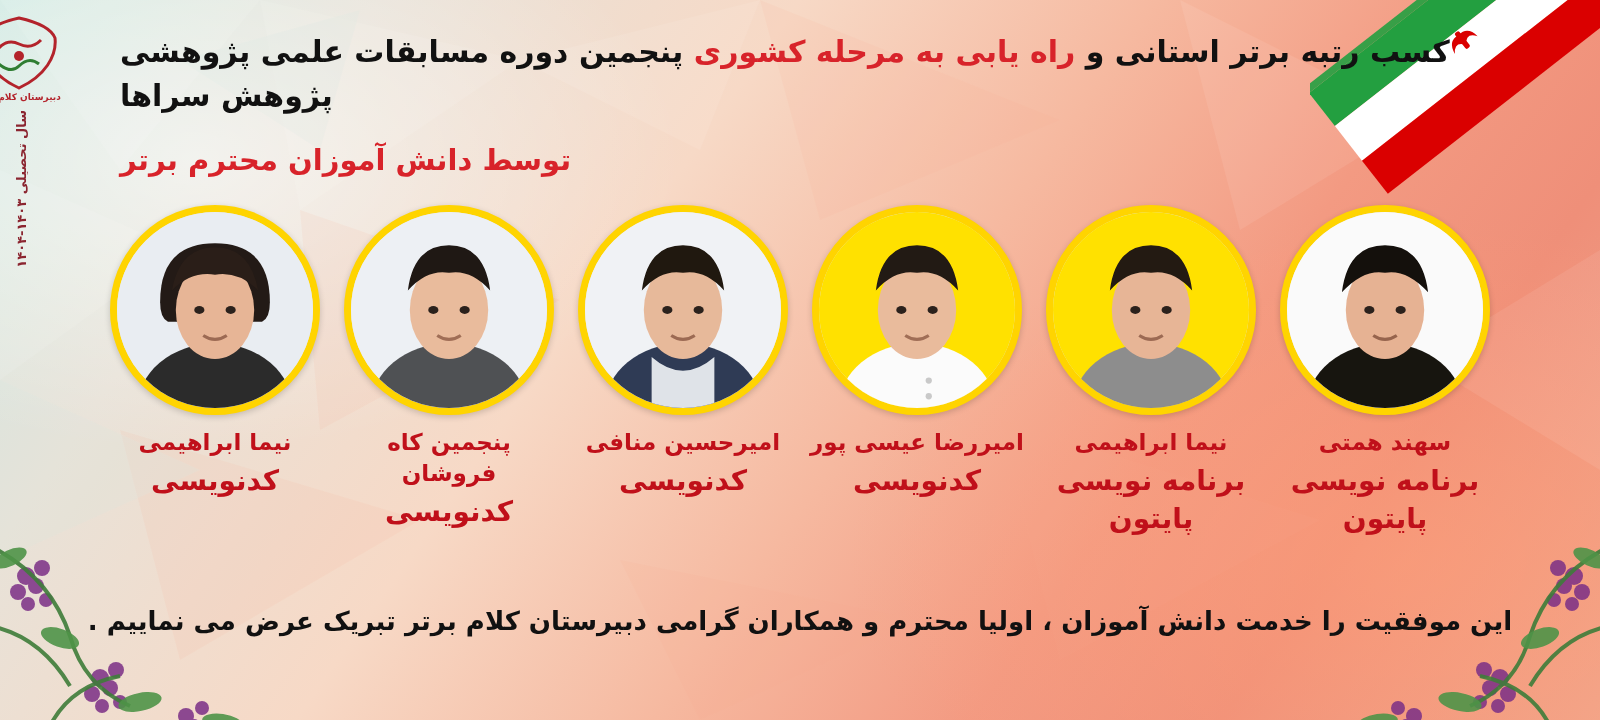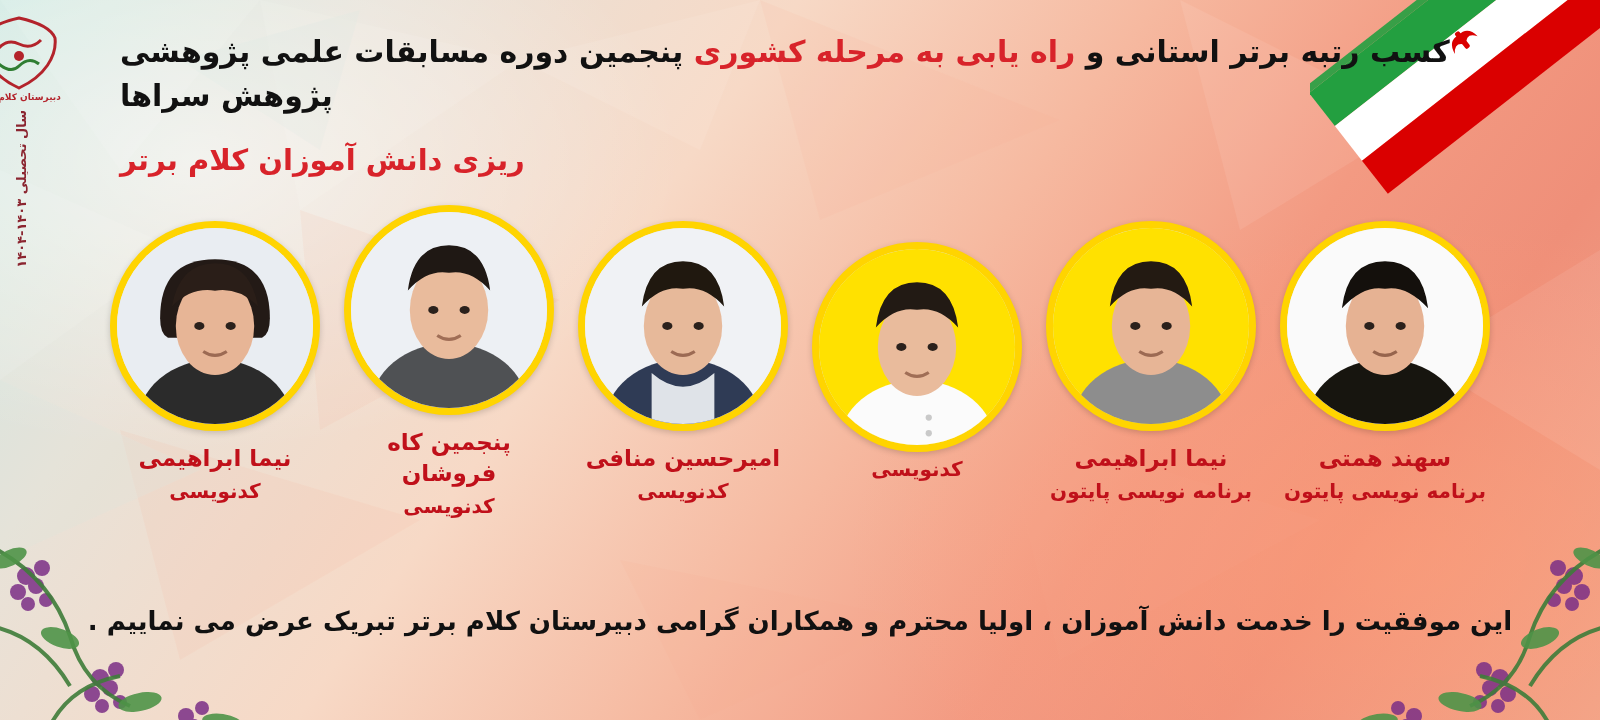--- a/index.html
+++ b/index.html
@@ -107,21 +107,20 @@
   
   .students {
     position: absolute;
     top: 205px;
     left: 40px;
     right: 40px;
     display: flex;
     flex-direction: row-reverse;
     justify-content: center;
     gap: 16px;
-    align-items: center;
   }
   .student {
     width: 218px;
     text-align: center;
   }
   .photo {
     width: 196px;
     height: 196px;
     margin: 0 auto;
     border-radius: 50%;
@@ -136,21 +135,21 @@
   .s-name {
     margin-top: 12px;
     font-size: 23px;
     font-weight: bold;
     color: #c0101a;
     line-height: 1.35;
     direction: rtl;
   }
   .s-field {
     margin-top: 4px;
-    font-size: 20px;
+    font-size: 28px;
     font-weight: bold;
     color: #c0101a;
     line-height: 1.35;
     direction: rtl;
   }
 
   
   .footer-msg {
     position: absolute;
     bottom: 84px;
@@ -239,21 +238,21 @@
           <rect x="60" y="13" width="330" height="7"></rect>
         </g>
       </g>
     </svg>
   </div>
 
   <div class="headline">
     <div class="line1">
       <span>کسب رتبه برتر استانی و </span><span class="accent">راه یابی به مرحله کشوری</span><span> پنجمین دوره مسابقات علمی پژوهشی پژوهش سراها</span>
     </div>
-    <div class="line2">ریزی دانش آموزان کلام برتر</div>
+    <div class="line2">توسط دانش آموزان محترم برتر</div>
   </div>
 
   <div class="students">
 
     <div class="student">
       <div class="photo">
         <svg viewBox="0 0 100 100" aria-hidden="true">
           <rect width="100" height="100" fill="#e9edf2"></rect>
           <ellipse cx="50" cy="101" rx="40" ry="34" fill="#2b2b2b"></ellipse>
           <path d="M22 46 q0 -30 28 -30 q28 0 28 30 q0 8 -4 10 l-48 0 q-4 -2 -4 -10z" fill="#231a16"></path>
@@ -308,20 +307,21 @@
           <ellipse cx="50" cy="100" rx="40" ry="33" fill="#fbfbfb"></ellipse>
           <ellipse cx="50" cy="50" rx="20" ry="25" fill="#e9bb9c"></ellipse>
           <path d="M29 40 q3 -23 21 -23 q18 0 21 23 q-10 -11 -21 -9 q-11 -2 -21 9z" fill="#221a14"></path>
           <ellipse cx="42" cy="50" rx="2.6" ry="2" fill="#2b211c"></ellipse>
           <ellipse cx="58" cy="50" rx="2.6" ry="2" fill="#2b211c"></ellipse>
           <path d="M44 63 q6 4 12 0" stroke="#a06e56" stroke-width="1.6" fill="none"></path>
           <circle cx="56" cy="86" r="1.6" fill="#c9c9c9"></circle>
           <circle cx="56" cy="94" r="1.6" fill="#c9c9c9"></circle>
         </svg>
       </div>
+      <div class="s-name">امیررضا عیسی پور</div>
       <div class="s-field">کدنویسی</div>
     </div>
 
     <div class="student">
       <div class="photo">
         <svg viewBox="0 0 100 100" aria-hidden="true">
           <rect width="100" height="100" fill="#ffe100"></rect>
           <ellipse cx="50" cy="100" rx="40" ry="33" fill="#8d8d8d"></ellipse>
           <ellipse cx="50" cy="50" rx="20" ry="25" fill="#e7b596"></ellipse>
           <path d="M29 40 q3 -23 21 -23 q18 0 21 23 q-10 -11 -21 -9 q-11 -2 -21 9z" fill="#231a12"></path>

